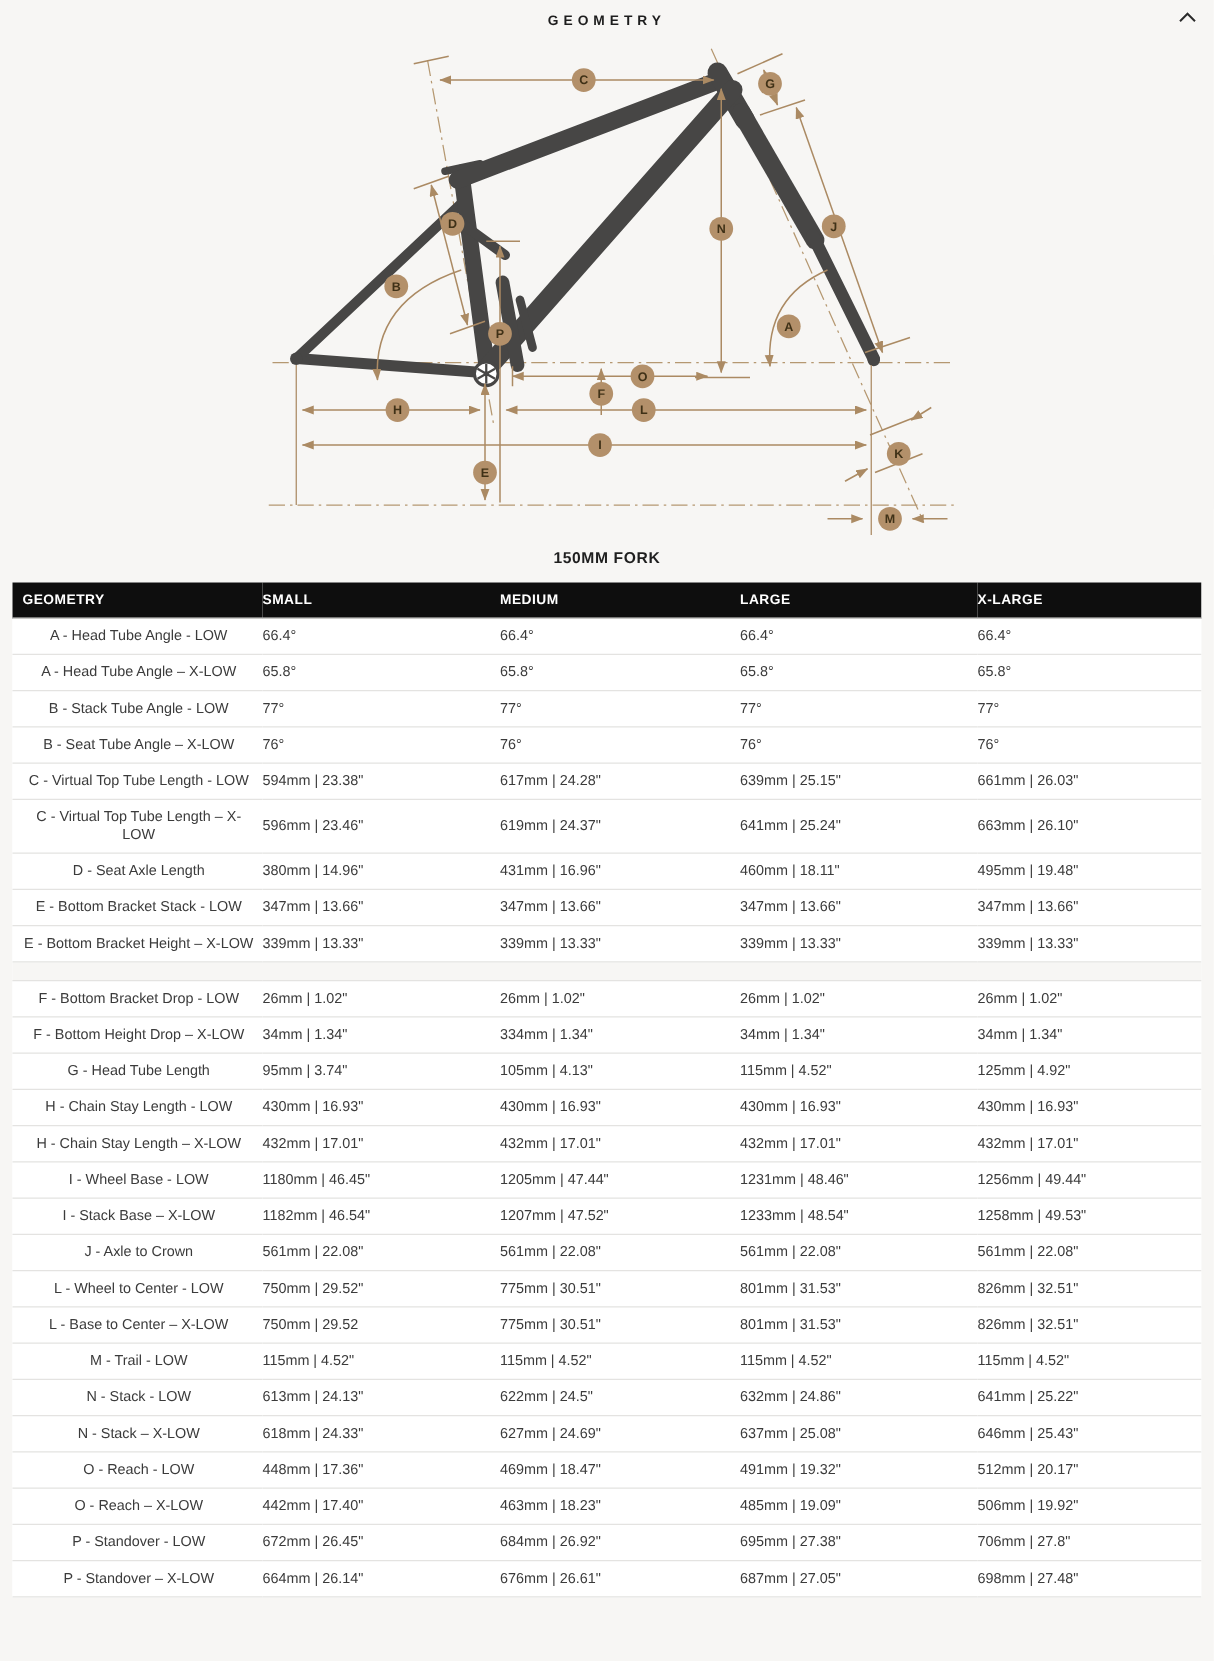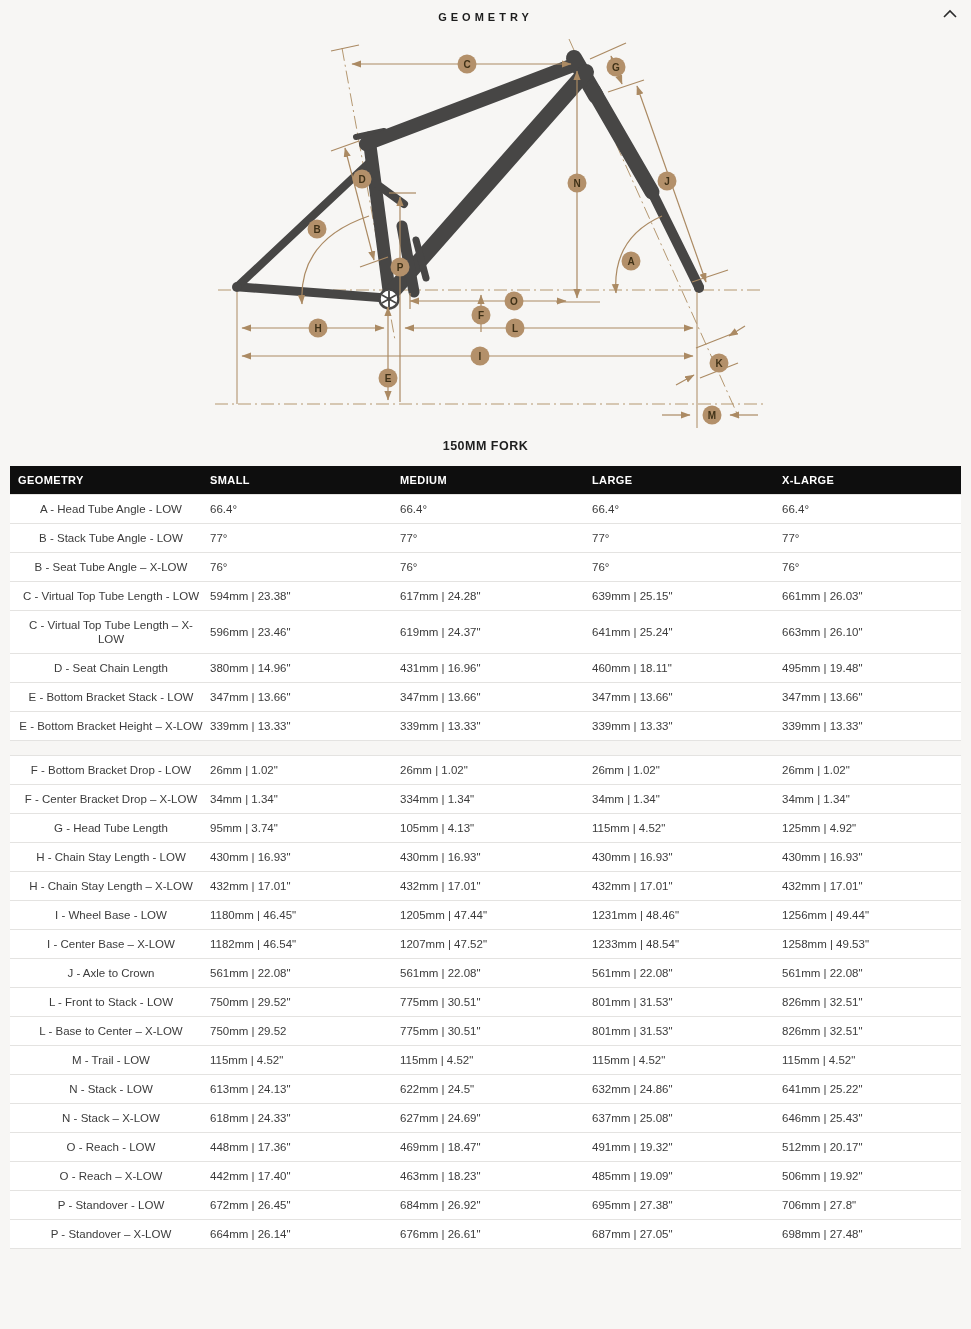--- a/index.html
+++ b/index.html
@@ -241,20 +241,27 @@
     </thead>
     <tbody>
         <tr>
           <td>A - Head Tube Angle - LOW</td>
           <td>66.4°</td>
           <td>66.4°</td>
           <td>66.4°</td>
           <td>66.4°</td>
         </tr>
         <tr>
+          <td>A - Head Tube Angle – X-LOW</td>
+          <td>65.8°</td>
+          <td>65.8°</td>
+          <td>65.8°</td>
+          <td>65.8°</td>
+        </tr>
+        <tr>
           <td>B - Stack Tube Angle - LOW</td>
           <td>77°</td>
           <td>77°</td>
           <td>77°</td>
           <td>77°</td>
         </tr>
         <tr>
           <td>B - Seat Tube Angle – X-LOW</td>
           <td>76°</td>
           <td>76°</td>
@@ -269,21 +276,21 @@
           <td>661mm | 26.03"</td>
         </tr>
         <tr>
           <td>C - Virtual Top Tube Length – X-LOW</td>
           <td>596mm | 23.46"</td>
           <td>619mm | 24.37"</td>
           <td>641mm | 25.24"</td>
           <td>663mm | 26.10"</td>
         </tr>
         <tr>
-          <td>D - Seat Chain Length</td>
+          <td>D - Seat Axle Length</td>
           <td>380mm | 14.96"</td>
           <td>431mm | 16.96"</td>
           <td>460mm | 18.11"</td>
           <td>495mm | 19.48"</td>
         </tr>
         <tr>
           <td>E - Bottom Bracket Stack - LOW</td>
           <td>347mm | 13.66"</td>
           <td>347mm | 13.66"</td>
           <td>347mm | 13.66"</td>
@@ -300,21 +307,21 @@
           <td colspan="5"></td>
         </tr>
         <tr>
           <td>F - Bottom Bracket Drop - LOW</td>
           <td>26mm | 1.02"</td>
           <td>26mm | 1.02"</td>
           <td>26mm | 1.02"</td>
           <td>26mm | 1.02"</td>
         </tr>
         <tr>
-          <td>F - Center Bracket Drop – X-LOW</td>
+          <td>F - Bottom Height Drop – X-LOW</td>
           <td>34mm | 1.34"</td>
           <td>334mm | 1.34"</td>
           <td>34mm | 1.34"</td>
           <td>34mm | 1.34"</td>
         </tr>
         <tr>
           <td>G - Head Tube Length</td>
           <td>95mm | 3.74"</td>
           <td>105mm | 4.13"</td>
           <td>115mm | 4.52"</td>
@@ -335,35 +342,35 @@
           <td>432mm | 17.01"</td>
         </tr>
         <tr>
           <td>I - Wheel Base - LOW</td>
           <td>1180mm | 46.45"</td>
           <td>1205mm | 47.44"</td>
           <td>1231mm | 48.46"</td>
           <td>1256mm | 49.44"</td>
         </tr>
         <tr>
-          <td>I - Center Base – X-LOW</td>
+          <td>I - Stack Base – X-LOW</td>
           <td>1182mm | 46.54"</td>
           <td>1207mm | 47.52"</td>
           <td>1233mm | 48.54"</td>
           <td>1258mm | 49.53"</td>
         </tr>
         <tr>
           <td>J - Axle to Crown</td>
           <td>561mm | 22.08"</td>
           <td>561mm | 22.08"</td>
           <td>561mm | 22.08"</td>
           <td>561mm | 22.08"</td>
         </tr>
         <tr>
-          <td>L - Front to Stack - LOW</td>
+          <td>L - Wheel to Center - LOW</td>
           <td>750mm | 29.52"</td>
           <td>775mm | 30.51"</td>
           <td>801mm | 31.53"</td>
           <td>826mm | 32.51"</td>
         </tr>
         <tr>
           <td>L - Base to Center – X-LOW</td>
           <td>750mm | 29.52</td>
           <td>775mm | 30.51"</td>
           <td>801mm | 31.53"</td>

